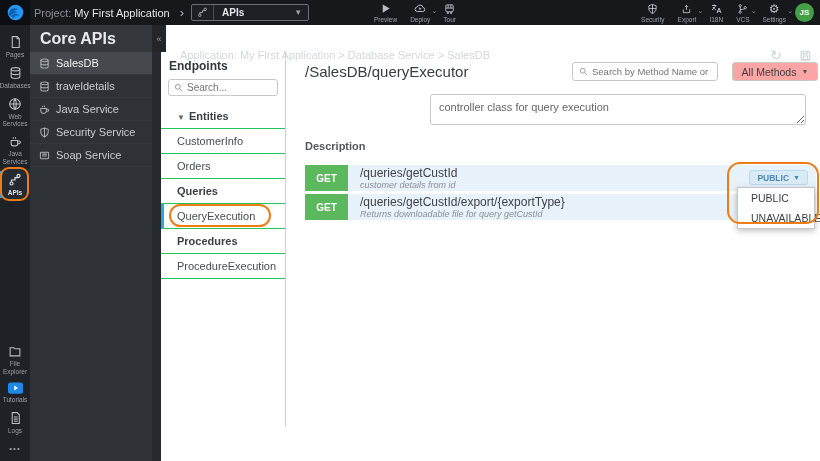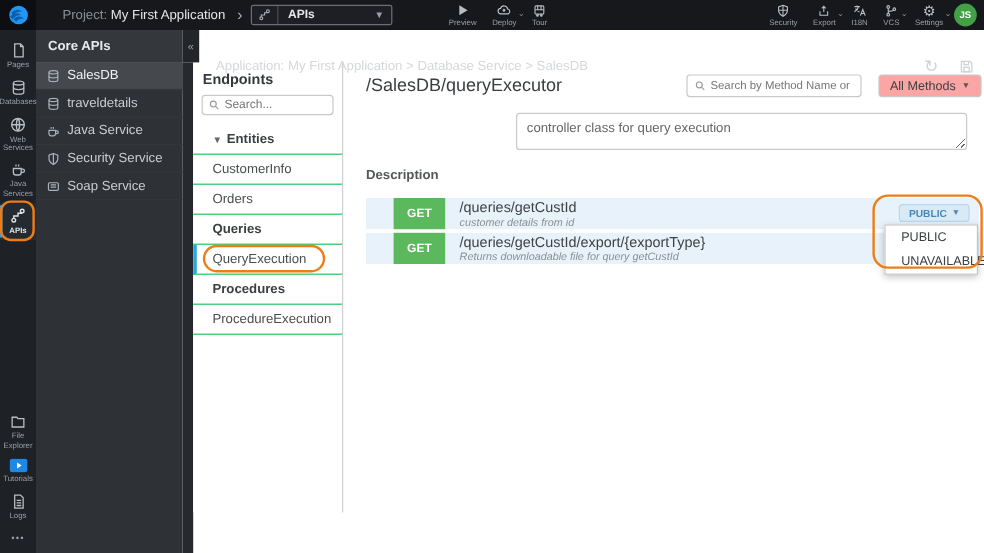--- a/index.html
+++ b/index.html
@@ -5,21 +5,21 @@
   * { margin:0; padding:0; box-sizing:border-box; }
   html,body { width:820px; height:461px; overflow:hidden;
     font-family:"Liberation Sans","DejaVu Sans",sans-serif; background:#fff; }
   .app { position:relative; width:820px; height:461px; }
 
   
   .topbar { position:absolute; left:0; top:0; width:820px; height:25px;
     background:#16181c; display:flex; align-items:center; z-index:5; }
   .logo-box { width:30px; height:25px; background:#0d0e11; display:flex;
     align-items:center; justify-content:center; flex:0 0 auto; }
-  .project { margin-left:22px; font-size:11px; color:#e4e6e8; white-space:nowrap; }
+  .project { margin-left:4px; font-size:11px; color:#e4e6e8; white-space:nowrap; }
   .project .plabel { color:#8a8f94; }
   .top-chev { color:#aab0b5; font-size:13px; margin:0 7px 0 10px; }
   .apis-select { height:17px; width:118px; border:1px solid #6b6f73; border-radius:2px;
     display:flex; align-items:center; background:#1d1f24; color:#e4e6e8; }
   .apis-select .sel-ic { width:22px; height:100%; display:flex; align-items:center;
     justify-content:center; border-right:1px solid #4a4e52; color:#aab0b5; }
   .apis-select .sel-label { font-size:10px; font-weight:bold; margin-left:8px; flex:1; }
   .apis-select .sel-caret { color:#9aa0a6; font-size:8px; margin-right:6px; }
   .center-actions { position:absolute; left:374px; top:0; height:25px;
     display:flex; gap:13px; align-items:center; }
@@ -45,21 +45,21 @@
   .rail-item.active::before { content:""; position:absolute; left:0; top:2px; bottom:2px;
     width:2px; background:#2e9fe6; }
   .rail-spacer { flex:1; }
   .rail-dots { color:#9aa0a6; font-size:8px; letter-spacing:1px; padding:6px 0 8px; }
   .anno-rail { position:absolute; left:0px; top:-2px; width:29px; height:34px;
     border:2.5px solid #ee7d17; border-radius:9px; pointer-events:none; z-index:9; }
 
   
   .subbar { position:absolute; left:30px; top:25px; width:790px; height:27px;
     display:flex; z-index:4; }
-  .coreapis-head { width:122px; background:#34373c; color:#e8eaed; font-size:11px;
+  .coreapis-head { width:122px; background:#34373c; color:#e8eaed; font-size:16px;
     font-weight:bold; display:flex; align-items:center; padding-left:10px; }
   .collapse-btn { width:14px; background:#232529; color:#9aa0a6; font-size:9px;
     display:flex; align-items:center; justify-content:center; cursor:pointer; }
   .breadcrumb-bar { flex:1; background:#26292d; color:#d5d7da; font-size:11px;
     display:flex; align-items:center; padding-left:14px;margin-top:30px; }
   .bc-icons { margin-left:auto; display:flex; align-items:center; height:100%; }
   .bc-btn { color:#cfd2d6; padding:0 8px; height:100%; display:flex; align-items:center;
     cursor:pointer; font-size:14px; }
   .bc-btn + .bc-btn { border-left:1px solid #3a3d42; }
 
@@ -106,21 +106,21 @@
     background:#fca5a5; font-size:10.5px; color:#3c3f42; display:flex; align-items:center;
     justify-content:center; gap:5px; cursor:pointer; }
   .methods-btn .caret { font-size:7px; color:#555; }
   .desc-row { display:flex; margin-bottom:13px; }
   .desc-label { width:125px; font-size:11px; font-weight:bold; color:#55585b; padding-top:6px;margin-top:40px; }
   .desc-input { flex:1; height:31px; border:1px solid #c9c9c9; border-radius:3px;
     font-size:11px; color:#666; padding:6px 8px; resize:vertical; font-family:inherit;
     margin-right:12px; }
   .ep-rows { position:relative; margin-right:2px; }
   .op-row { position:relative; height:26px; background:#e8f2fb; display:flex;
-    align-items:stretch; margin-bottom:3px;padding-left:23px; }
+    align-items:stretch; margin-bottom:3px; }
   .op-method { width:43px; background:#5cb85c; color:#fff; font-size:10px; font-weight:bold;
     display:flex; align-items:center; justify-content:center; cursor:pointer; }
   .op-text { padding:2px 0 0 12px; overflow:hidden; }
   .op-path { font-size:12px; color:#3f4245; font-weight:500; line-height:1.1; }
   .op-sum { font-size:9px; font-style:italic; color:#8a8f94; line-height:1.2; }
   .access-pill { position:absolute; right:8px; top:5px; height:15px; padding:0 7px;
     background:#d9eaf7; border:1px solid #b9d7ee; border-radius:3px; color:#4b87b5;
     font-size:8.5px; font-weight:bold; display:flex; align-items:center; gap:4px;
     cursor:pointer; }
   .access-pill .caret { font-size:7px; }

